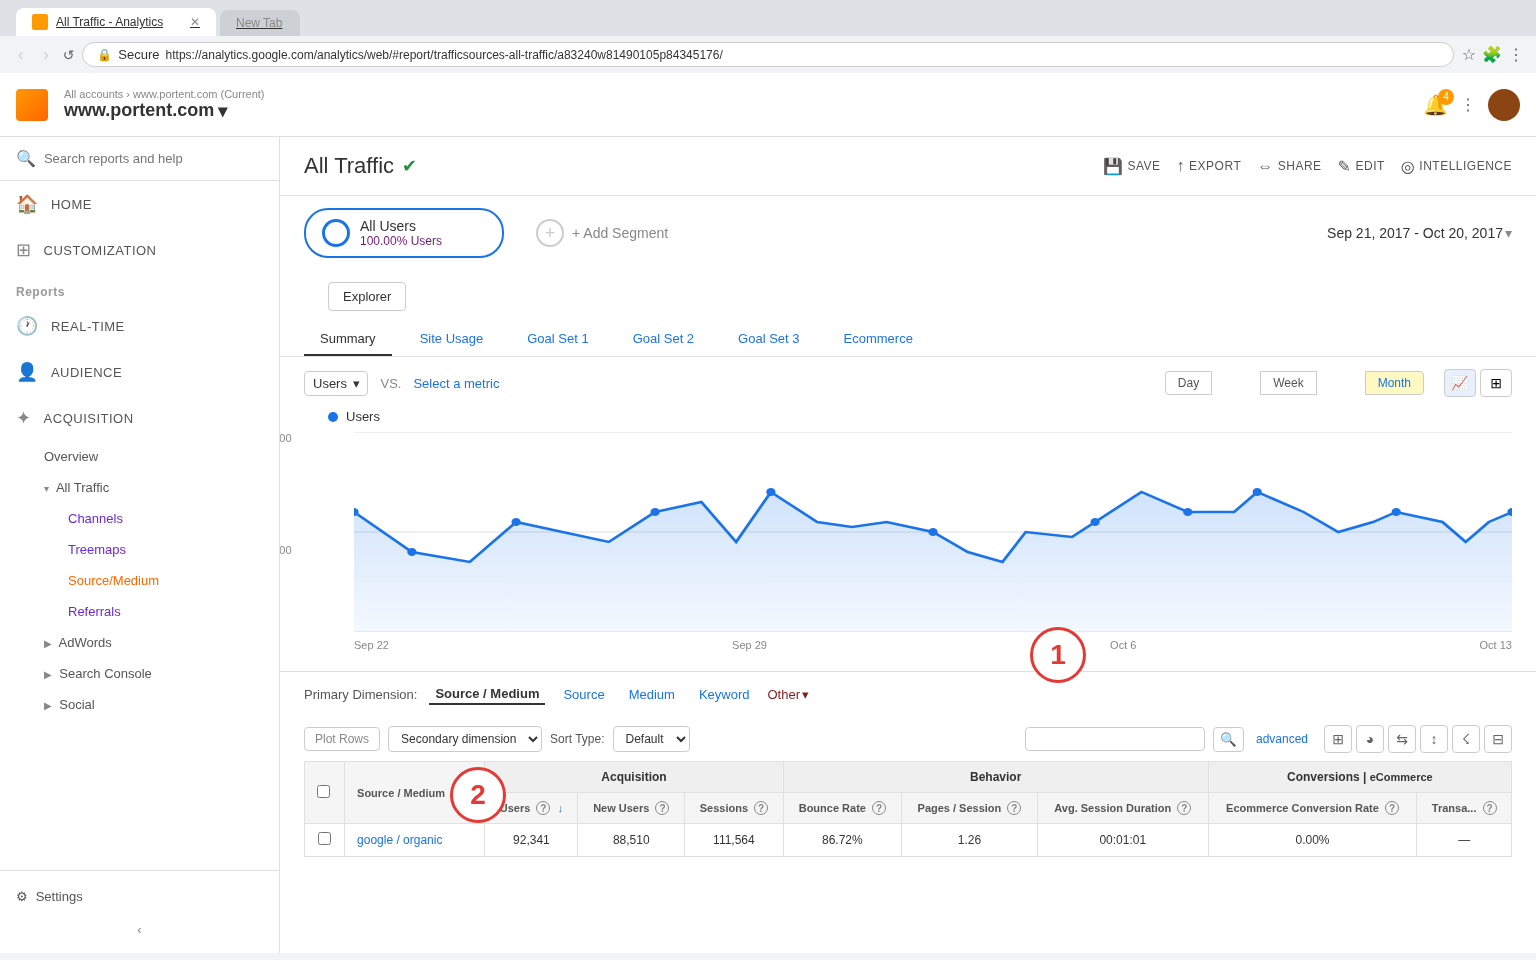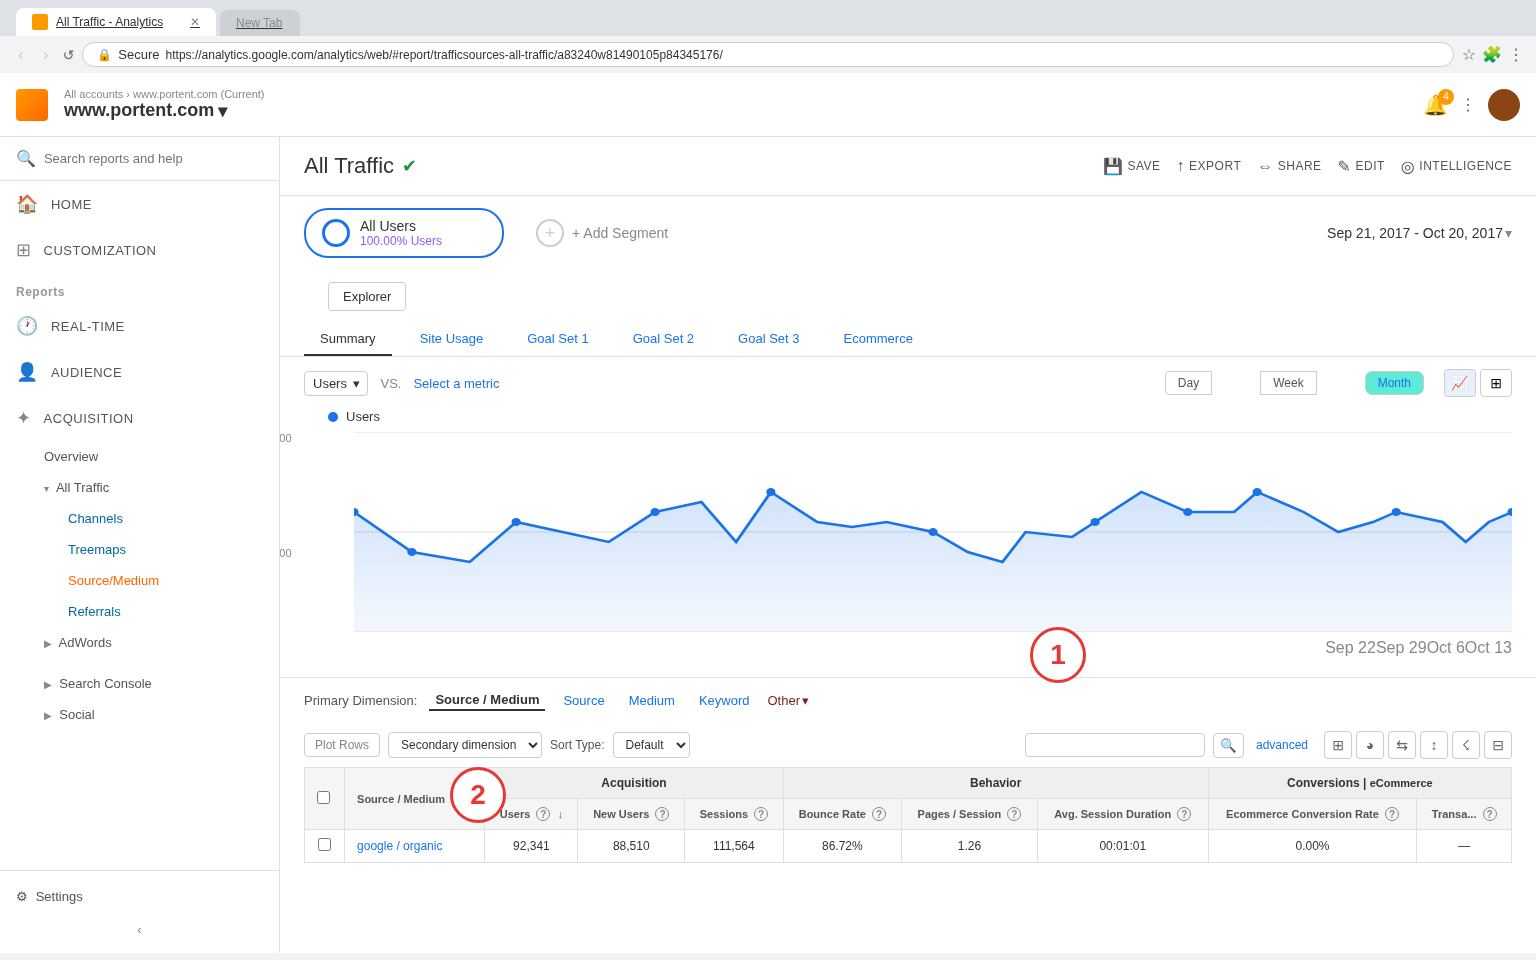--- a/index.html
+++ b/index.html
@@ -160,21 +160,21 @@
     .sidebar-sub-item {
       padding: 8px 16px 8px 44px;
       cursor: pointer; font-size: 13px; color: #555;
     }
     .sidebar-sub-item.expanded { font-weight: 500; }
     .sidebar-sub-group {
       padding-left: 8px;
     }
     .sidebar-sub-sub-item {
       padding: 8px 16px 8px 60px;
-      cursor: pointer; font-size: 13px; color: #0369a1;
+      cursor: pointer; font-size: 13px; color: #6d28d9;
     }
     .sidebar-sub-sub-item.active { color: #f60; }
     .expand-arrow { font-size: 10px; margin-right: 4px; color: #888; }
     .sidebar-bottom {
       margin-top: auto;
       border-top: 1px solid #e0e0e0;
       padding: 8px 0;
     }
     .sidebar-settings {
       display: flex; align-items: center; gap: 8px;
@@ -232,21 +232,21 @@
       padding: 8px 16px;
       display: flex; align-items: center; gap: 10px;
       min-width: 200px;
     }
     .segment-circle {
       width: 28px; height: 28px;
       border-radius: 50%;
       border: 3px solid #1a73e8;
     }
     .segment-name { font-size: 14px; font-weight: 500; }
-    .segment-percent { font-size: 12px; color: #8b5cf6; }
+    .segment-percent { font-size: 12px; color: #701a75; }
     .add-segment {
       display: flex; align-items: center; gap: 8px;
       color: #888; font-size: 14px; cursor: pointer; padding: 8px 16px;
     }
     .add-segment-circle {
       width: 28px; height: 28px; border-radius: 50%;
       border: 2px solid #ccc; display: flex; align-items: center; justify-content: center;
       color: #ccc; font-size: 18px;
     }
     .date-range {
@@ -287,21 +287,21 @@
     }
     .vs-label { font-size: 13px; color: #888; }
     .select-metric { color: #1a73e8; font-size: 13px; cursor: pointer; }
     .time-buttons { margin-left: auto; display: flex; gap: 48px; }
     .time-btn {
       border: 1px solid #ccc; background: #fff;
       padding: 4px 12px; font-size: 12px; cursor: pointer; color: #555;
     }
     .time-btn:first-child { border-radius: 4px 0 0 4px; }
     .time-btn:last-child { border-radius: 0 4px 4px 0; }
-    .time-btn.active { background: #5eead4; color: #1a73e8; border-radius: 7px; }
+    .time-btn.active { background: #fef9c3; color: #1a73e8; }
     .chart-type-buttons { display: flex; gap: 4px; margin-left: 8px; }
     .chart-type-btn {
       border: 1px solid #ccc; border-radius: 4px;
       background: #fff; width: 32px; height: 28px;
       cursor: pointer; font-size: 14px; display: flex; align-items: center; justify-content: center;
     }
     .chart-type-btn.active { background: #e8f0fe; }
 
     
     .chart-container {
@@ -315,22 +315,22 @@
     .legend-dot {
       width: 10px; height: 10px; border-radius: 50%;
       display: inline-block;
     }
     .chart-y-labels {
       position: absolute; left: -40px; top: 0; bottom: 0;
       display: flex; flex-direction: column; justify-content: space-between;
       font-size: 11px; color: #888;
     }
     .chart-x-labels {
-      display: flex; justify-content: flex-end;
-      font-size: 16px; color: #888;
+      display: flex; justify-content: space-between;
+      font-size: 11px; color: #888;
       padding: 4px 0;
     }
     .chart-svg { width: 100%; height: 200px; }
 
     
     .primary-dim-section {
       padding: 12px 24px;
       border-top: 1px solid #e0e0e0;
     }
     .primary-dim-row {
@@ -524,21 +524,21 @@
       <div class="sidebar-sub-sub-item">Channels</div>
       <div class="sidebar-sub-sub-item">Treemaps</div>
       <div class="sidebar-sub-sub-item active">Source/Medium</div>
       <div class="sidebar-sub-sub-item">Referrals</div>
     </div>
 
     <div class="sidebar-sub-item">
       <span class="expand-arrow">▶</span>
       <span>AdWords</span>
     </div>
-    <div class="sidebar-sub-item" style="position:relative;margin-top:10px;">
+    <div class="sidebar-sub-item" style="position:relative;">
       <span class="expand-arrow">▶</span>
       <span>Search Console</span>
     </div>
     <div class="sidebar-sub-item">
       <span class="expand-arrow">▶</span>
       <span>Social</span>
     </div>
 
     <div class="sidebar-bottom">
       <div class="sidebar-settings">

